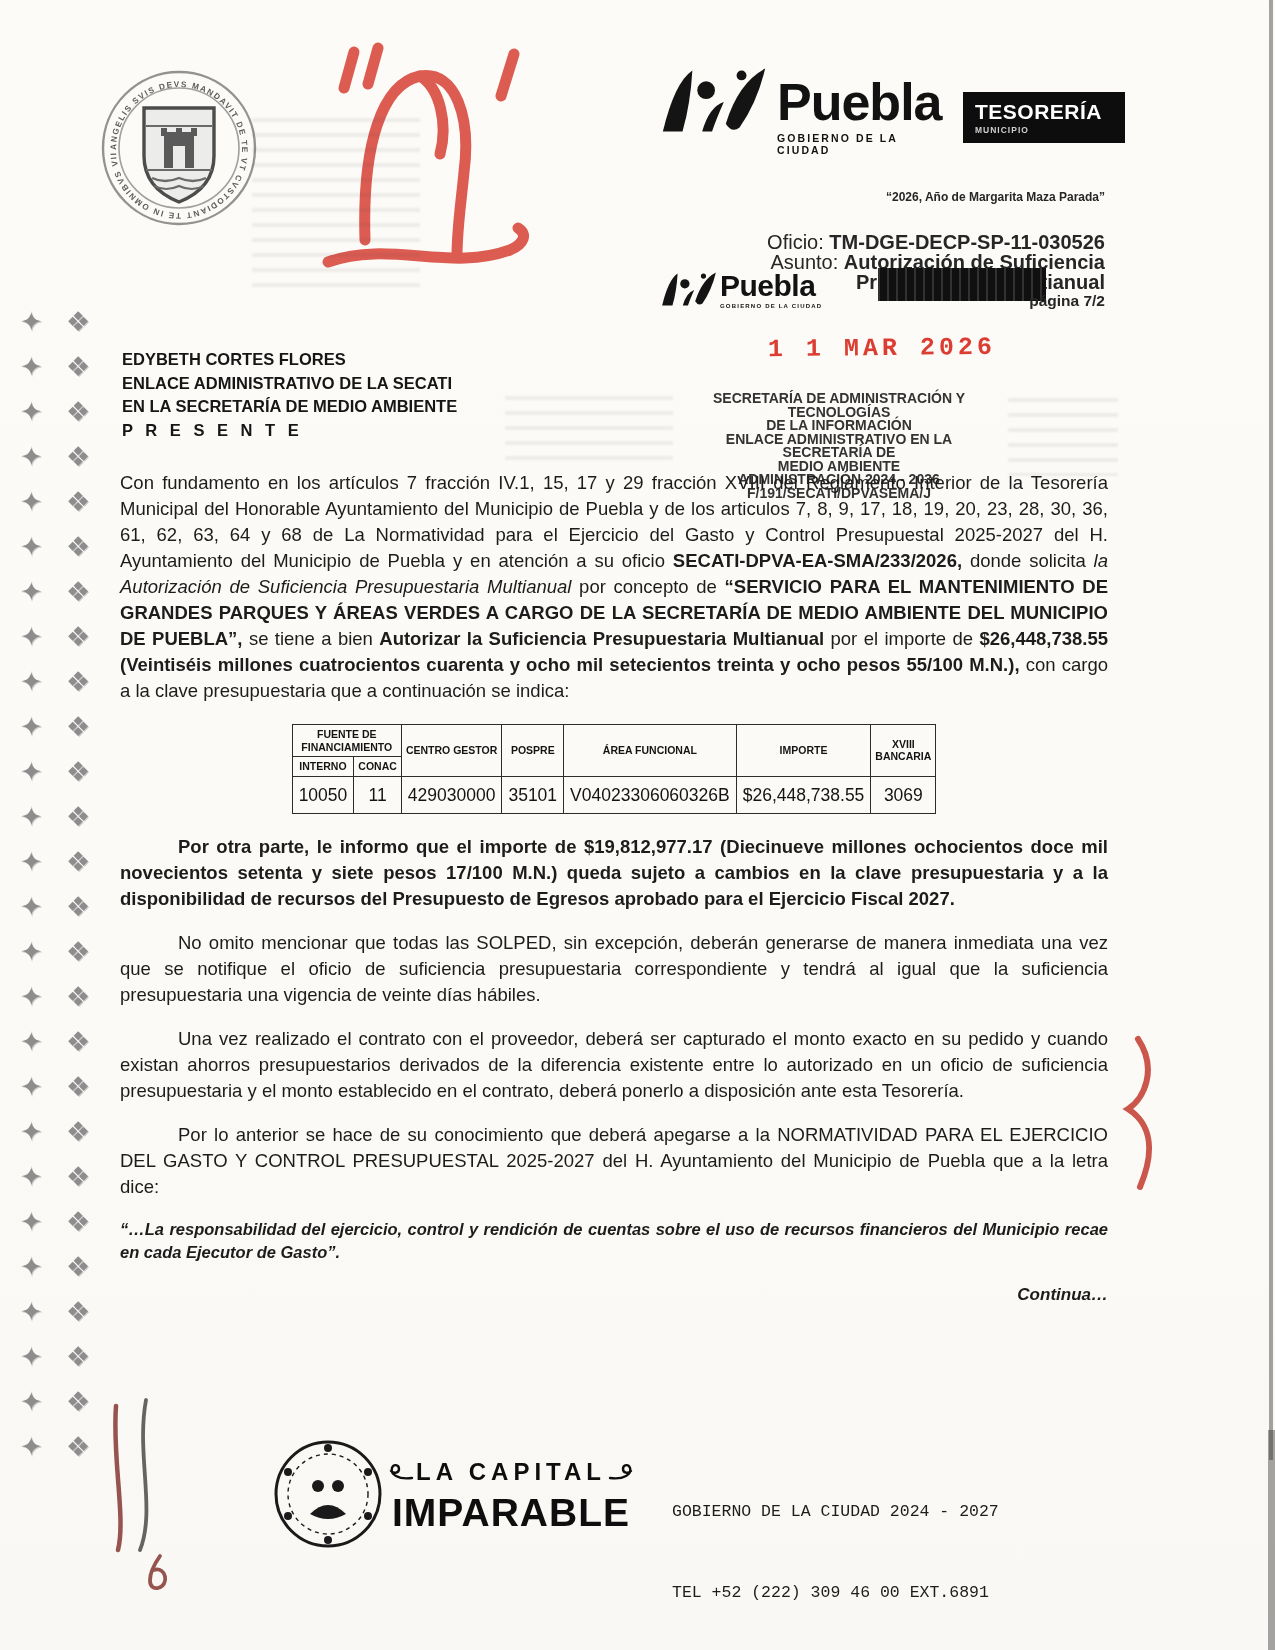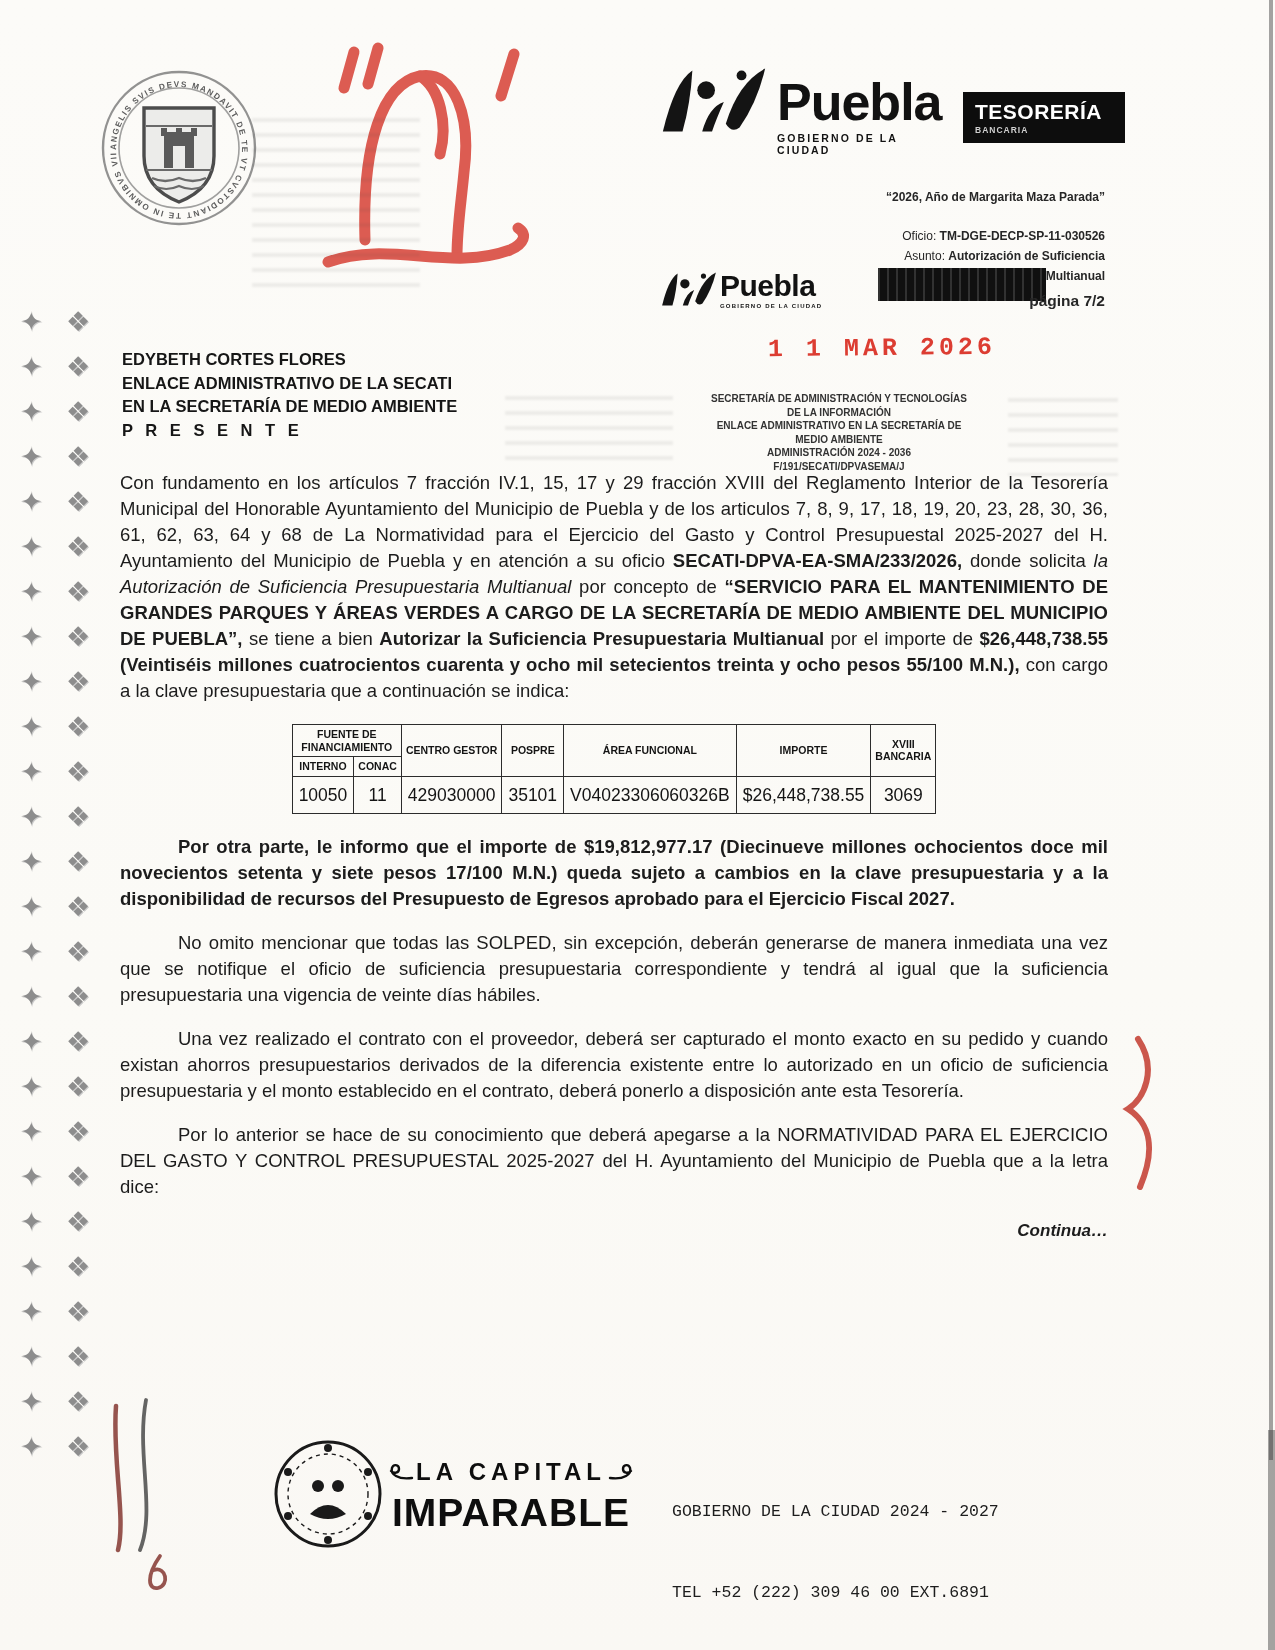--- a/index.html
+++ b/index.html
@@ -39,22 +39,22 @@
   .brand-name{font-size:52px;font-weight:900;letter-spacing:-1px;color:#121212;line-height:1;}
   .brand-sub{font-size:10.5px;font-weight:700;letter-spacing:2.1px;color:#121212;margin-top:4px;}
   .dept-box{flex:none;margin-left:10px;margin-top:34px;background:#0d0d0d;color:#fff;
     padding:9px 12px 8px 12px;width:138px;}
   .dept-name{font-size:21px;font-weight:800;letter-spacing:.5px;line-height:1;}
   .dept-sub{font-size:8.5px;font-weight:700;letter-spacing:1px;color:#cfcfcf;margin-top:3px;}
 
   
   .year-quote{position:absolute;left:640px;top:190px;width:465px;text-align:right;
     font-size:12px;font-weight:700;color:#262626;}
-  .oficio-block{position:absolute;left:560px;top:226px;width:545px;text-align:right;
-    font-size:12px;line-height:20px;color:#262626;}
+  .oficio-block{position:absolute;left:560px;top:232px;width:545px;text-align:right;
+    font-size:20px;line-height:20px;color:#262626;}
   .oficio-block .b{font-weight:800;}
   .redaction{position:absolute;left:878px;top:268px;width:168px;height:33px;background:#101010;z-index:5;
     background-image:repeating-linear-gradient(90deg,rgba(255,255,255,.14) 0 2px,transparent 2px 9px);}
   .page-label{position:absolute;left:1010px;top:292px;width:95px;text-align:right;
     font-size:15.5px;font-weight:800;color:#262626;z-index:6;}
 
   
   .brand-stamp{position:absolute;left:658px;top:262px;width:230px;height:56px;display:flex;align-items:center;z-index:4;}
   .brand-stamp .brand-mark{width:62px;height:46px;}
   .brand-stamp .nm{font-size:30px;font-weight:900;letter-spacing:-0.5px;color:#121212;line-height:1;}
@@ -64,21 +64,21 @@
   .date-stamp{position:absolute;left:768px;top:334px;font-family:"Liberation Mono",monospace;
     font-size:25px;font-weight:700;letter-spacing:4px;color:#dc3d32;transform:rotate(-.6deg);}
 
   
   .recipient{position:absolute;left:122px;top:348px;width:430px;font-size:16.5px;font-weight:800;
     line-height:23.5px;color:#161616;}
   .recipient .pres{letter-spacing:4px;}
 
   
   .rx-stamp{position:absolute;left:688px;top:392px;width:302px;text-align:center;
-    font-size:10px;font-weight:700;line-height:13.5px;color:#333;}
+    font-size:14px;font-weight:700;line-height:13.5px;color:#333;}
 
   
   .body-flow{position:absolute;left:120px;top:470px;width:988px;
     font-size:18.5px;line-height:26px;text-align:justify;color:#1c1c1c;}
   .body-flow p{margin:0 0 18px 0;}
   .body-flow .ind{text-indent:58px;}
   .b{font-weight:800;}
   .i{font-style:italic;}
   .bi{font-weight:800;font-style:italic;}
   .quote-par{font-size:16.5px;line-height:23px;}
@@ -185,21 +185,21 @@
         <path d="M72 62 Q85 20 112 6 Q104 40 86 66 Q78 72 72 62 Z"></path>
         <circle cx="88" cy="13" r="5"></circle>
       </g>
     </svg>
     <div class="brand-text">
       <div class="brand-name">Puebla</div>
       <div class="brand-sub">GOBIERNO DE LA CIUDAD</div>
     </div>
     <div class="dept-box">
       <div class="dept-name">TESORERÍA</div>
-      <div class="dept-sub">BANCARIA</div>
+      <div class="dept-sub">MUNICIPIO</div>
     </div>
   </div>
 
   <div class="year-quote">“2026, Año de Margarita Maza Parada”</div>
 
   <div class="oficio-block">
     <div><span>Oficio: </span><span class="b">TM-DGE-DECP-SP-11-030526</span></div>
     <div><span>Asunto: </span><span class="b">Autorización de Suficiencia</span></div>
     <div class="b">Presupuestaria Multianual</div>
   </div>
@@ -266,20 +266,21 @@
         <td>$26,448,738.55</td>
         <td>3069</td>
       </tr>
     </tbody>
       </table>
 
     <p class="ind b">Por otra parte, le informo que el importe de $19,812,977.17 (Diecinueve millones ochocientos doce mil novecientos setenta y siete pesos 17/100 M.N.) queda sujeto a cambios en la clave presupuestaria y a la disponibilidad de recursos del Presupuesto de Egresos aprobado para el Ejercicio Fiscal 2027.</p>
     <p class="ind">No omito mencionar que todas las SOLPED, sin excepción, deberán generarse de manera inmediata una vez que se notifique el oficio de suficiencia presupuestaria correspondiente y tendrá al igual que la suficiencia presupuestaria una vigencia de veinte días hábiles.</p>
     <p class="ind">Una vez realizado el contrato con el proveedor, deberá ser capturado el monto exacto en su pedido y cuando existan ahorros presupuestarios derivados de la diferencia existente entre lo autorizado en un oficio de suficiencia presupuestaria y el monto establecido en el contrato, deberá ponerlo a disposición ante esta Tesorería.</p>
     <p class="ind">Por lo anterior se hace de su conocimiento que deberá apegarse a la NORMATIVIDAD PARA EL EJERCICIO DEL GASTO Y CONTROL PRESUPUESTAL 2025-2027 del H. Ayuntamiento del Municipio de Puebla que a la letra dice:</p>
+    <p class="bi quote-par">“…La responsabilidad del ejercicio, control y rendición de cuentas sobre el uso de recursos financieros del Municipio recae en cada Ejecutor de Gasto”.</p>
     <div class="continua">Continua…</div>
   </div>
 
   <svg class="pen-right" viewBox="0 0 64 170">
     <path d="M40 4 C60 34 46 64 30 74 C52 88 58 114 42 152" fill="none" stroke="#c23a2e" stroke-width="6" stroke-linecap="round" opacity=".85"></path>
   </svg>
 
   <svg class="pen-bottomleft" viewBox="0 0 130 200">
     <path d="M28 8 C24 60 38 120 30 152" fill="none" stroke="#7d2a24" stroke-width="4.5" stroke-linecap="round" opacity=".8"></path>
     <path d="M58 2 C48 56 68 112 52 152" fill="none" stroke="#3f3f3f" stroke-width="3.8" stroke-linecap="round" opacity=".8"></path>

